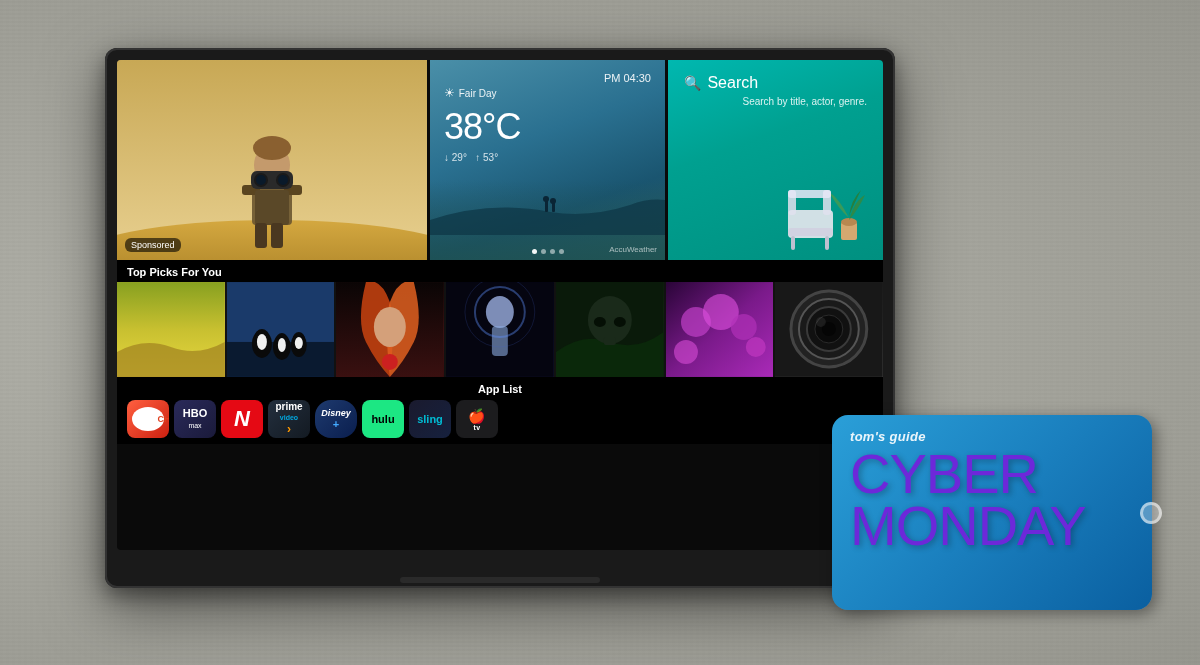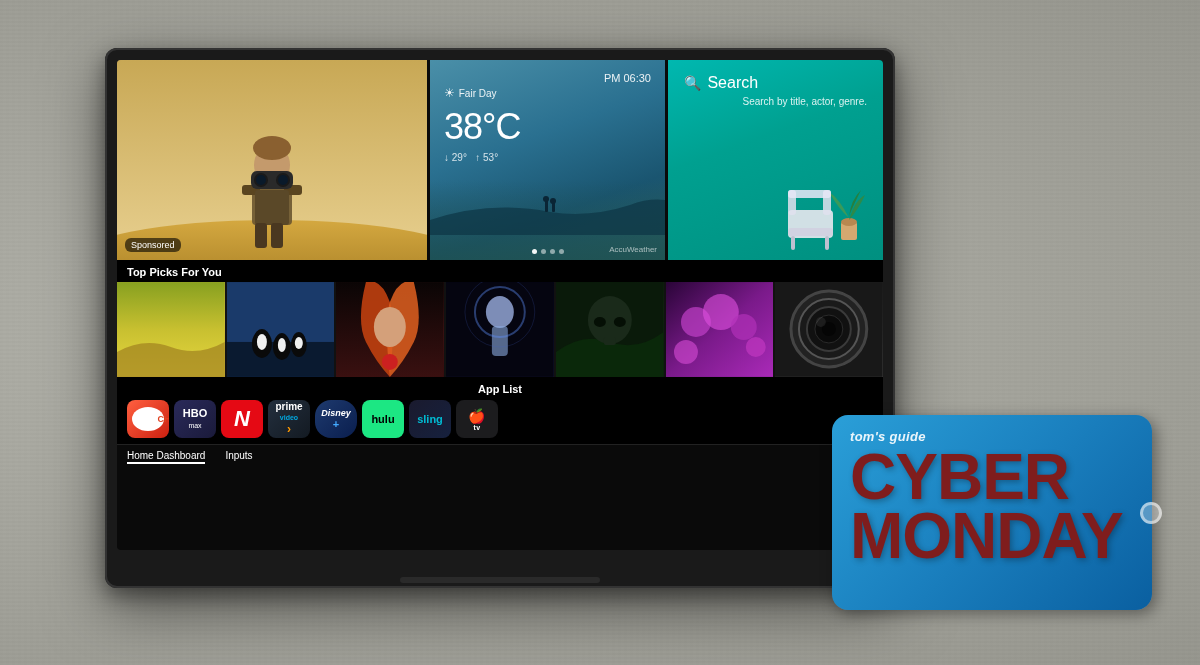--- a/index.html
+++ b/index.html
@@ -352,23 +352,23 @@
     .toms-guide-label {
       font-size: 13px;
       color: rgba(255,255,255,0.9);
       font-style: italic;
       font-weight: 600;
       margin-bottom: 4px;
       letter-spacing: 0.3px;
     }
 
     .cyber-monday-text {
-      font-size: 64px;
-      font-weight: 700;
-      color: #7f1d1d;
+      font-size: 56px;
+      font-weight: 400;
+      color: #6d28d9;
       text-transform: uppercase;
       line-height: 0.92;
       letter-spacing: -1px;
       text-shadow: 2px 2px 6px rgba(0,0,0,0.3);
     }
 
     
     .soldier-scene {
       width: 100%;
       height: 100%;
@@ -461,21 +461,21 @@
 
                 <rect x="18" y="108" width="12" height="25" rx="3" fill="#4a3820"></rect>
                 <rect x="34" y="108" width="12" height="25" rx="3" fill="#4a3820"></rect>
               </g>
             </svg>
           </div>
           <div class="sponsored-badge">Sponsored</div>
         </div>
 
         <div class="weather-widget">
-          <div class="weather-time">PM 06:30</div>
+          <div class="weather-time">PM 04:30</div>
           <div class="weather-condition">
             <span style="font-size:12px;">☀</span>
             <span>Fair Day</span>
           </div>
           <div class="weather-temp">38°C</div>
           <div class="weather-range">
             <span>↓ 29°</span>
             &nbsp;
             <span>↑ 53°</span>
           </div>
@@ -688,24 +688,20 @@
           <div class="app-icon apple">
             <div style="text-align:center;">
               <div style="font-size:14px;color:#fff;">🍎</div>
               <div style="font-size:7px;color:#fff;letter-spacing:0.5px;">tv</div>
             </div>
           </div>
 
         </div>
       </div>
 
-      <div class="bottom-nav">
-        <div class="nav-item active">Home Dashboard</div>
-        <div class="nav-item">Inputs</div>
-      </div>
 
     </div>
   </div>
 </div>
 
 <div class="cyber-monday-tag">
   <div class="tag-shape">
     <div class="tag-bg"></div>
     <div class="tag-hole"></div>
     <div class="tag-content">

